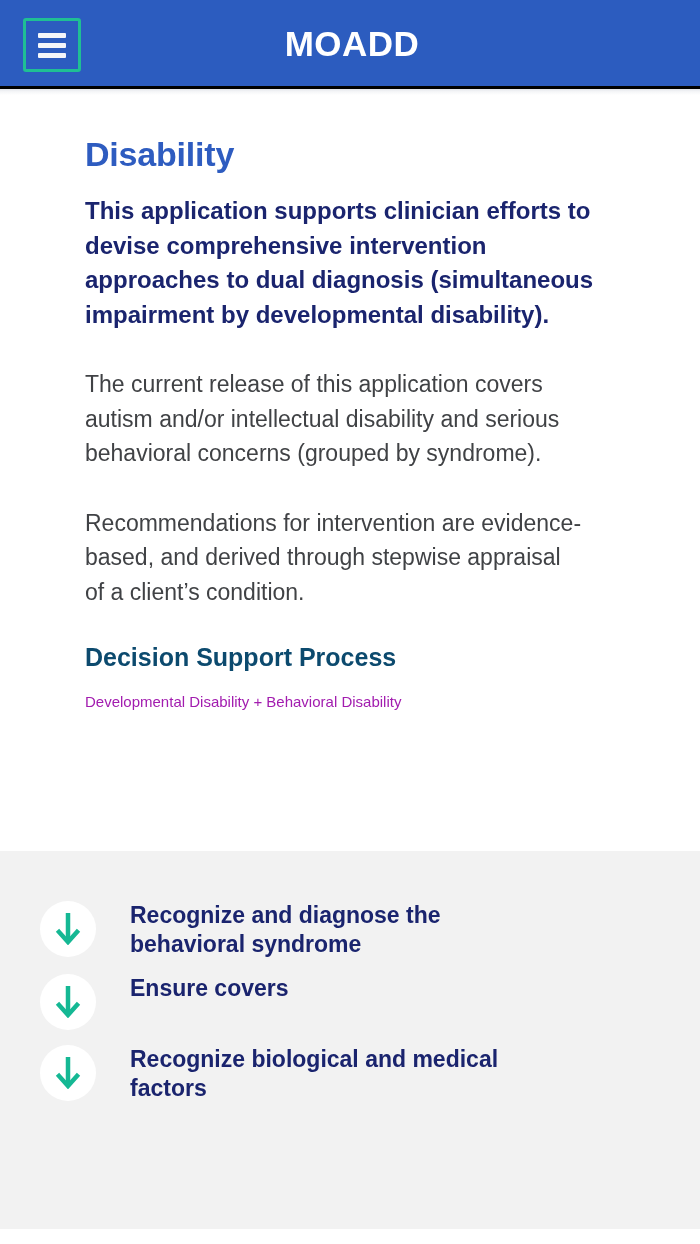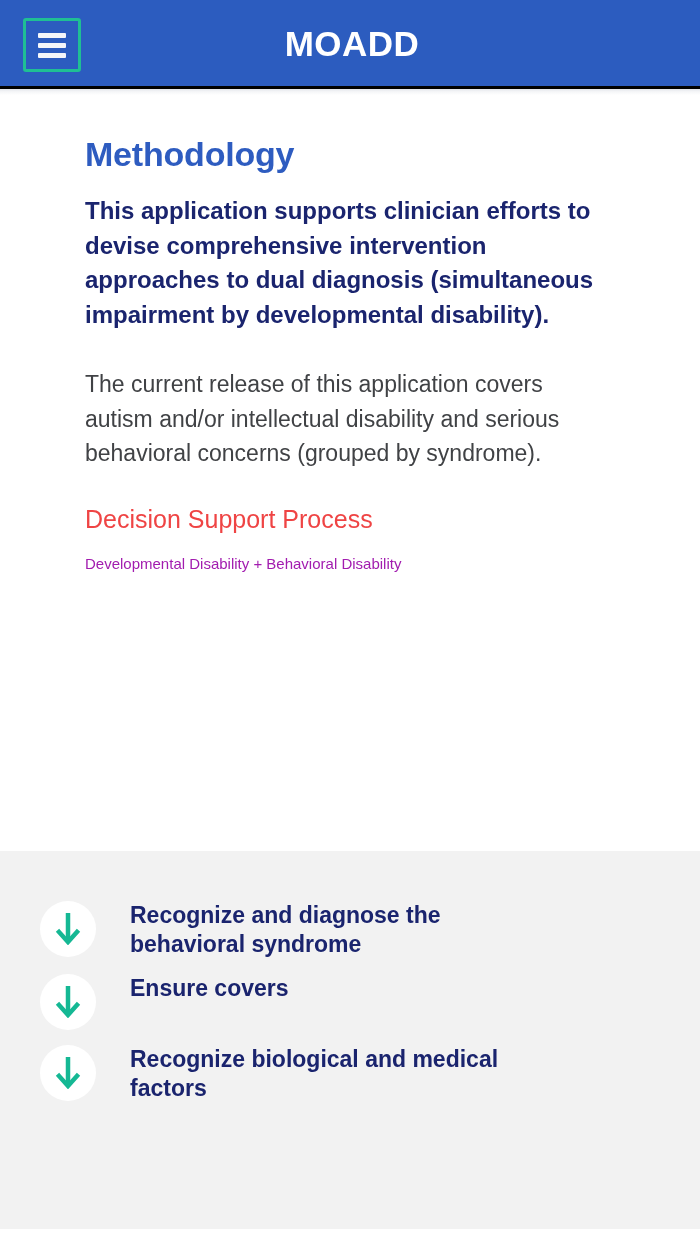--- a/index.html
+++ b/index.html
@@ -102,23 +102,23 @@
     color: #404245;
     font-size: 23px;
     font-weight: normal;
     line-height: 34.5px;
     margin-bottom: 26px;
     max-width: 500px;
     margin-top: 35px;
   }
 
   .sub-title {
-    color: #ef4444;
+    color: #0c4a6e;
     font-size: 25px;
-    font-weight: normal;
+    font-weight: bold;
     margin-top: 34px;
     margin-bottom: 13px;
   }
 
   .sub-paragraph {
     color: #a21caf;
     font-size: 15px;
     line-height: 34px;
     max-width: 500px;
   }
@@ -176,26 +176,27 @@
       <span class="bar"></span>
       <span class="bar"></span>
       <span class="bar"></span>
     </div>
     <div class="app-title">MOADD</div>
   </div>
   <div class="header-shadow"></div>
 
   <div class="content">
 
-    <h1 class="section-title">Methodology</h1>
+    <h1 class="section-title">Disability</h1>
 
     <p class="lead-paragraph">This application supports clinician efforts to devise comprehensive intervention approaches to dual diagnosis (simultaneous impairment by developmental disability).</p>
 
     <p class="body-paragraph">The current release of this application covers autism and/or intellectual disability and serious behavioral concerns (grouped by syndrome).</p>
 
+    <p class="body-paragraph">Recommendations for intervention are evidence-based, and derived through stepwise appraisal of a client’s condition.</p>
 
     <h2 class="sub-title">Decision Support Process</h2>
 
     <p class="sub-paragraph">Developmental Disability + Behavioral Disability</p>
 
   </div>
 
   <div class="steps-section">
 
     <div class="step-row">

